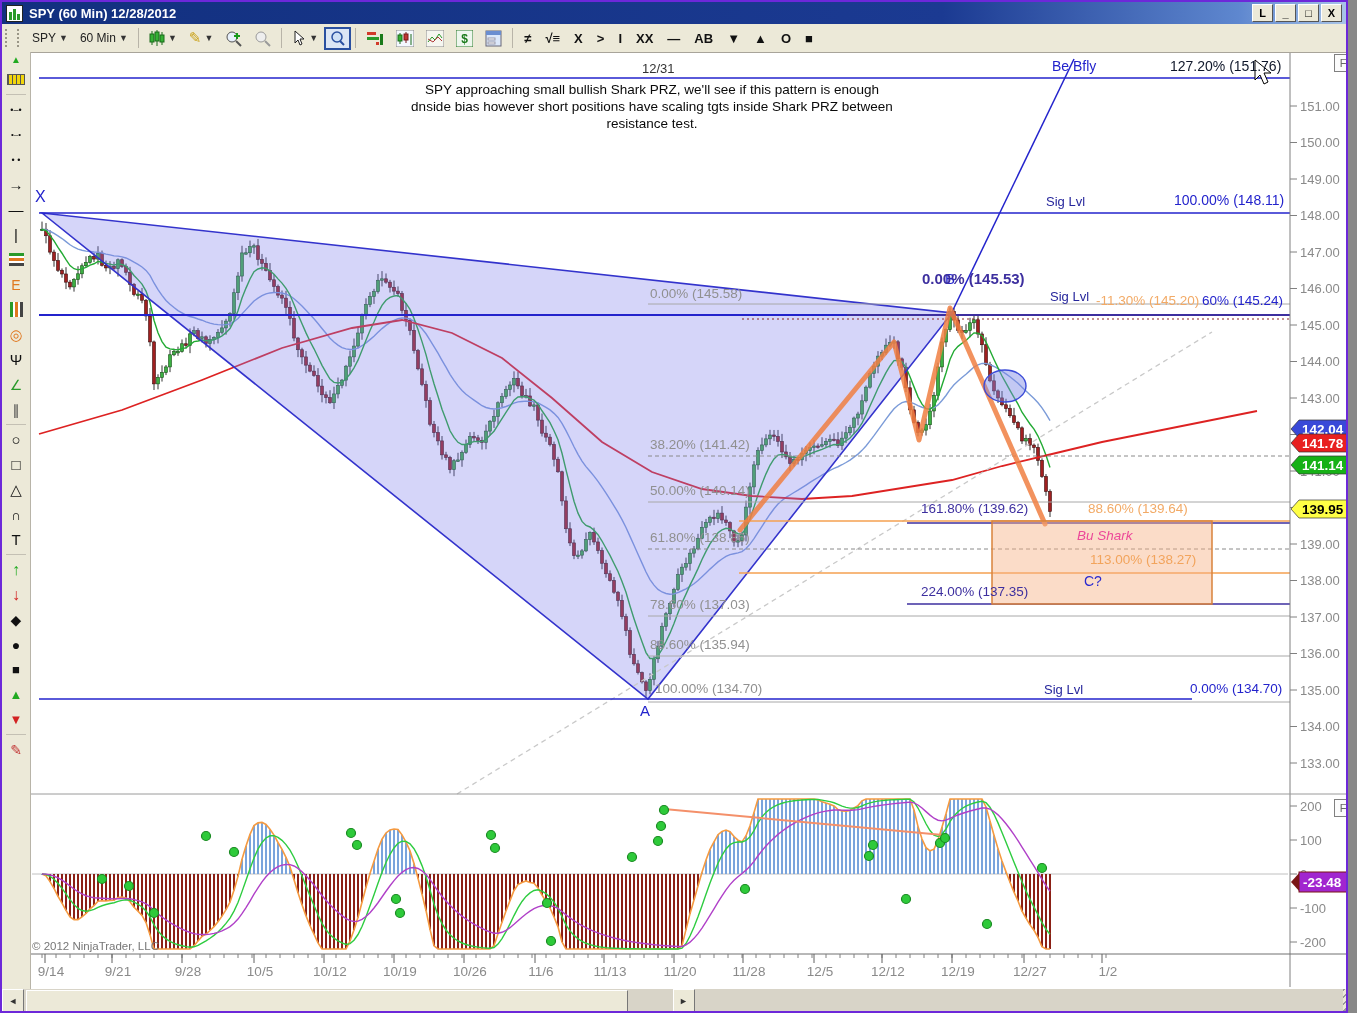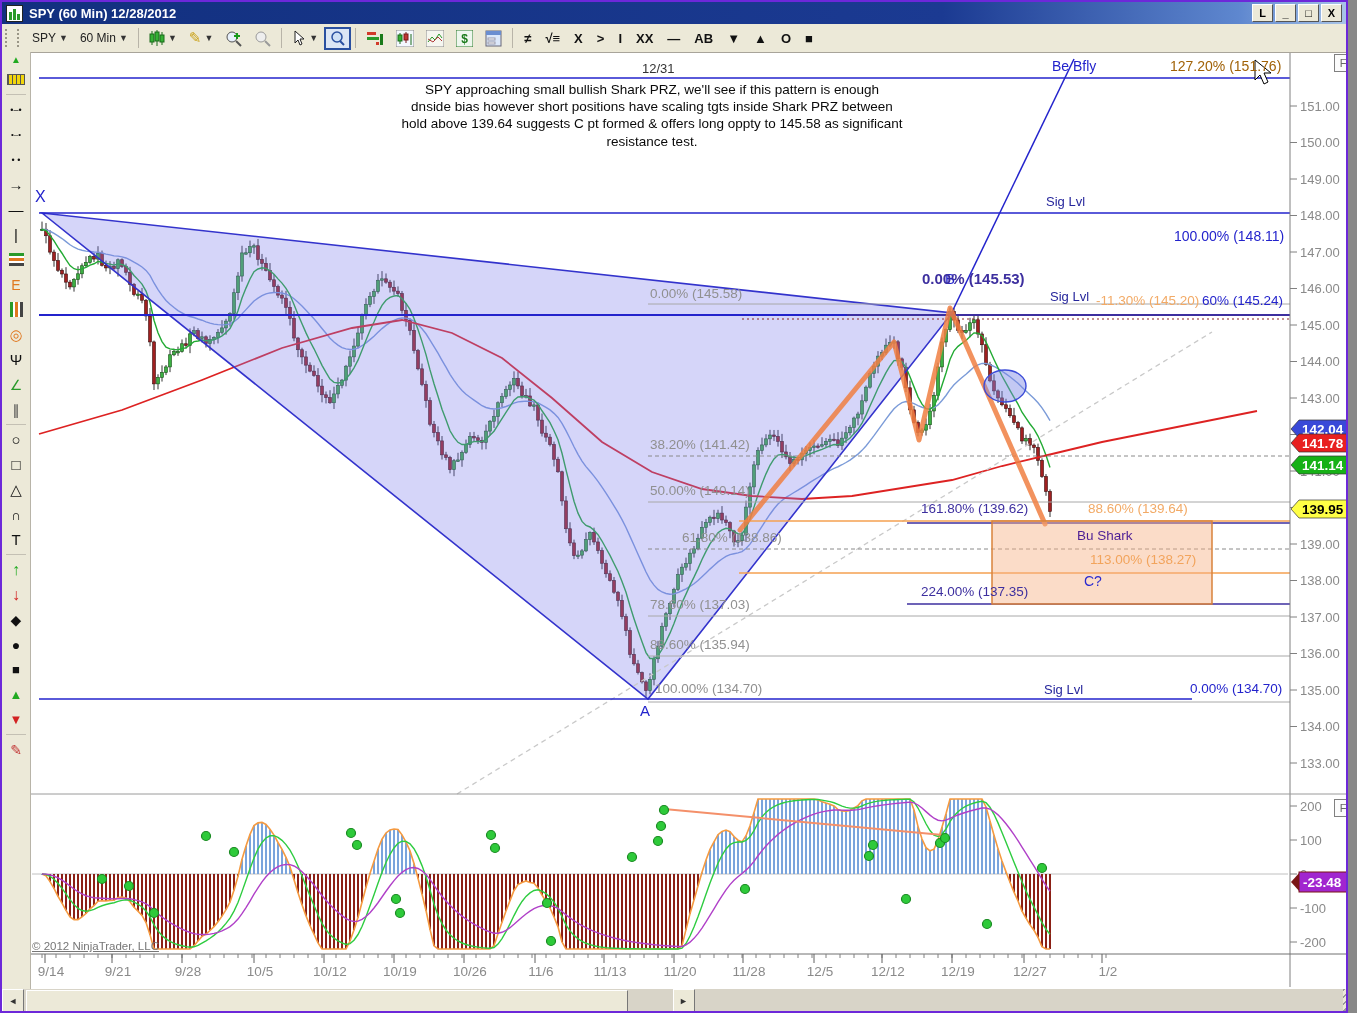--- a/index.html
+++ b/index.html
@@ -44,21 +44,21 @@
     color:#666;font-size:11px;display:flex;align-items:center;justify-content:center;z-index:4;}
   
   #hscroll{position:absolute;left:0;top:987px;width:1357px;height:24px;background:#d8d4c8;z-index:6;
     display:flex;align-items:stretch;}
   .sbtn{width:20px;background:#ece9d8;border:1px solid #fff;border-right-color:#777;border-bottom-color:#777;
     display:flex;align-items:center;justify-content:center;font-size:9px;color:#333;}
   #sthumb{position:absolute;left:24px;top:1px;width:600px;height:21px;background:#ece9d8;
     border:1px solid #fff;border-right-color:#777;border-bottom-color:#777;}
   #sgrip{margin-left:auto;width:16px;background:#ece9d8;
     background-image:repeating-linear-gradient(135deg,#999 0 2px,#ece9d8 2px 5px);}
-  #copyright{position:absolute;left:30px;top:938px;font-size:11.5px;color:#777;z-index:3;text-decoration:underline;}
+  #copyright{position:absolute;left:30px;top:938px;font-size:11.5px;color:#777;z-index:3;}
 </style>
 </head>
 <body>
 
 <div id="win">
 
   <div id="titlebar">
     <span id="title-icon">
         <i style="left:2px;height:8px"></i>
         <i style="left:6px;height:11px"></i>
@@ -1211,55 +1211,54 @@
       <text x="1300" y="512" font-size="13.5" fill="#000000" font-weight="bold" font-family="Liberation Sans">139.95</text>
       <polygon points="1289,880 1298,870 1298,890" fill="#7a1515"></polygon>
       <rect x="1297" y="870" width="50" height="20" fill="#a126cf" stroke="#7a1515"></rect>
       <text x="1301" y="885" font-size="13.5" fill="#ffffff" font-weight="bold" font-family="Liberation Sans">-23.48</text>
       <polygon points="1253,58 1253,78 1258,73 1262,82 1266,80 1262,71 1269,71" fill="#fff" stroke="#000" stroke-width="1"></polygon>
     </svg>
 
   <div id="annotation">
       <div>SPY approaching small bullish Shark PRZ, we'll see if this pattern is enough</div>
       <div>dnside bias however short positions have scaling tgts inside Shark PRZ between</div>
-      <div>hold above 139.64 suggests C pt formed &amp; offers long oppty to 145.58 as significant</div>
       <div>resistance test.</div>
     </div>
 
   <div class="fbtn" style="left:1332px;top:52px">F</div>
   <div class="fbtn" style="left:1332px;top:797px">F</div>
 
   <div id="copyright">© 2012 NinjaTrader, LLC</div>
 
   <div id="hscroll">
     <span class="sbtn">◄</span>
     <div id="sthumb"></div>
     <span class="sbtn" style="margin-left:auto">►</span>
     <span id="sgrip"></span>
   </div>
 <div class="lab" style="left: 33px; top: 186px; color: rgb(35, 35, 204); font-size: 16px;">X</div>
     <div class="lab" style="left: 638px; top: 701px; color: rgb(35, 35, 204); font-size: 15px;">A</div>
     <div class="lab" style="left: 943px; top: 269px; color: rgb(35, 35, 204); font-size: 15px;">B</div>
     <div class="lab" style="left: 640px; top: 60px; color: rgb(51, 51, 51); font-size: 13px;">12/31</div>
     <div class="lab" style="left: 1050px; top: 57px; color: rgb(35, 35, 204); font-size: 14px;">Be Bfly</div>
-    <div class="lab" style="left: 1168px; top: 57px; color: #a16207; font-size: 14px;">127.20% (151.76)</div>
+    <div class="lab" style="left: 1168px; top: 57px; color: #0f172a; font-size: 14px;">127.20% (151.76)</div>
     <div class="lab" style="left: 1044px; top: 193px; color: rgb(38, 38, 156); font-size: 13px;">Sig Lvl</div>
-    <div class="lab" style="left: 1172px; top: 191px; color: rgb(35, 35, 204); font-size: 14px; margin-top: 36px;">100.00% (148.11)</div>
+    <div class="lab" style="left: 1172px; top: 191px; color: rgb(35, 35, 204); font-size: 14px;">100.00% (148.11)</div>
     <div class="lab" style="left: 648px; top: 285px; color: rgb(144, 144, 144); font-size: 13.5px;">0.00% (145.58)</div>
     <div class="lab" style="left: 920px; top: 269px; color: rgb(61, 47, 159); font-size: 15px; font-weight: bold;">0.00% (145.53)</div>
     <div class="lab" style="left: 1048px; top: 288px; color: rgb(38, 38, 156); font-size: 13px;">Sig Lvl</div>
     <div class="lab" style="left: 1094px; top: 292px; color: rgb(242, 170, 102); font-size: 13.5px;">-11.30% (145.20)</div>
     <div class="lab" style="left: 1200px; top: 292px; color: rgb(35, 35, 204); font-size: 13.5px;">60% (145.24)</div>
     <div class="lab" style="left: 648px; top: 436px; color: rgb(144, 144, 144); font-size: 13.5px;">38.20% (141.42)</div>
     <div class="lab" style="left: 648px; top: 482px; color: rgb(144, 144, 144); font-size: 13.5px;">50.00% (140.14)</div>
     <div class="lab" style="left: 919px; top: 500px; color: rgb(61, 47, 159); font-size: 13.5px;">161.80% (139.62)</div>
     <div class="lab" style="left: 1086px; top: 500px; color: rgb(242, 170, 102); font-size: 13.5px;">88.60% (139.64)</div>
-    <div class="lab" style="left: 1075px; top: 527px; color: #4c1d95; font-size: 13.5px;">Bu Shark</div>
+    <div class="lab" style="left: 1075px; top: 527px; color: #ec4899; font-size: 13.5px; font-style: italic;">Bu Shark</div>
     <div class="lab" style="left: 1088px; top: 551px; color: rgb(242, 164, 92); font-size: 13.5px;">113.00% (138.27)</div>
     <div class="lab" style="left: 1082px; top: 572px; color: rgb(42, 42, 208); font-size: 14px;">C?</div>
     <div class="lab" style="left: 919px; top: 583px; color: rgb(61, 47, 159); font-size: 13.5px;">224.00% (137.35)</div>
-    <div class="lab" style="left: 680px; top: 529px; color: rgb(144, 144, 144); font-size: 13.5px;">61.80% (138.86)</div>
+    <div class="lab" style="left: 648px; top: 529px; color: rgb(144, 144, 144); font-size: 13.5px;">61.80% (138.86)</div>
     <div class="lab" style="left: 648px; top: 596px; color: rgb(144, 144, 144); font-size: 13.5px;">78.60% (137.03)</div>
     <div class="lab" style="left: 648px; top: 636px; color: rgb(144, 144, 144); font-size: 13.5px;">88.60% (135.94)</div>
     <div class="lab" style="left: 653px; top: 680px; color: rgb(144, 144, 144); font-size: 13.5px;">100.00% (134.70)</div>
     <div class="lab" style="left: 1042px; top: 681px; color: rgb(38, 38, 156); font-size: 13px;">Sig Lvl</div>
     <div class="lab" style="left: 1188px; top: 680px; color: rgb(35, 35, 204); font-size: 13.5px;">0.00% (134.70)</div>
   </div>
 
 </body></html>

